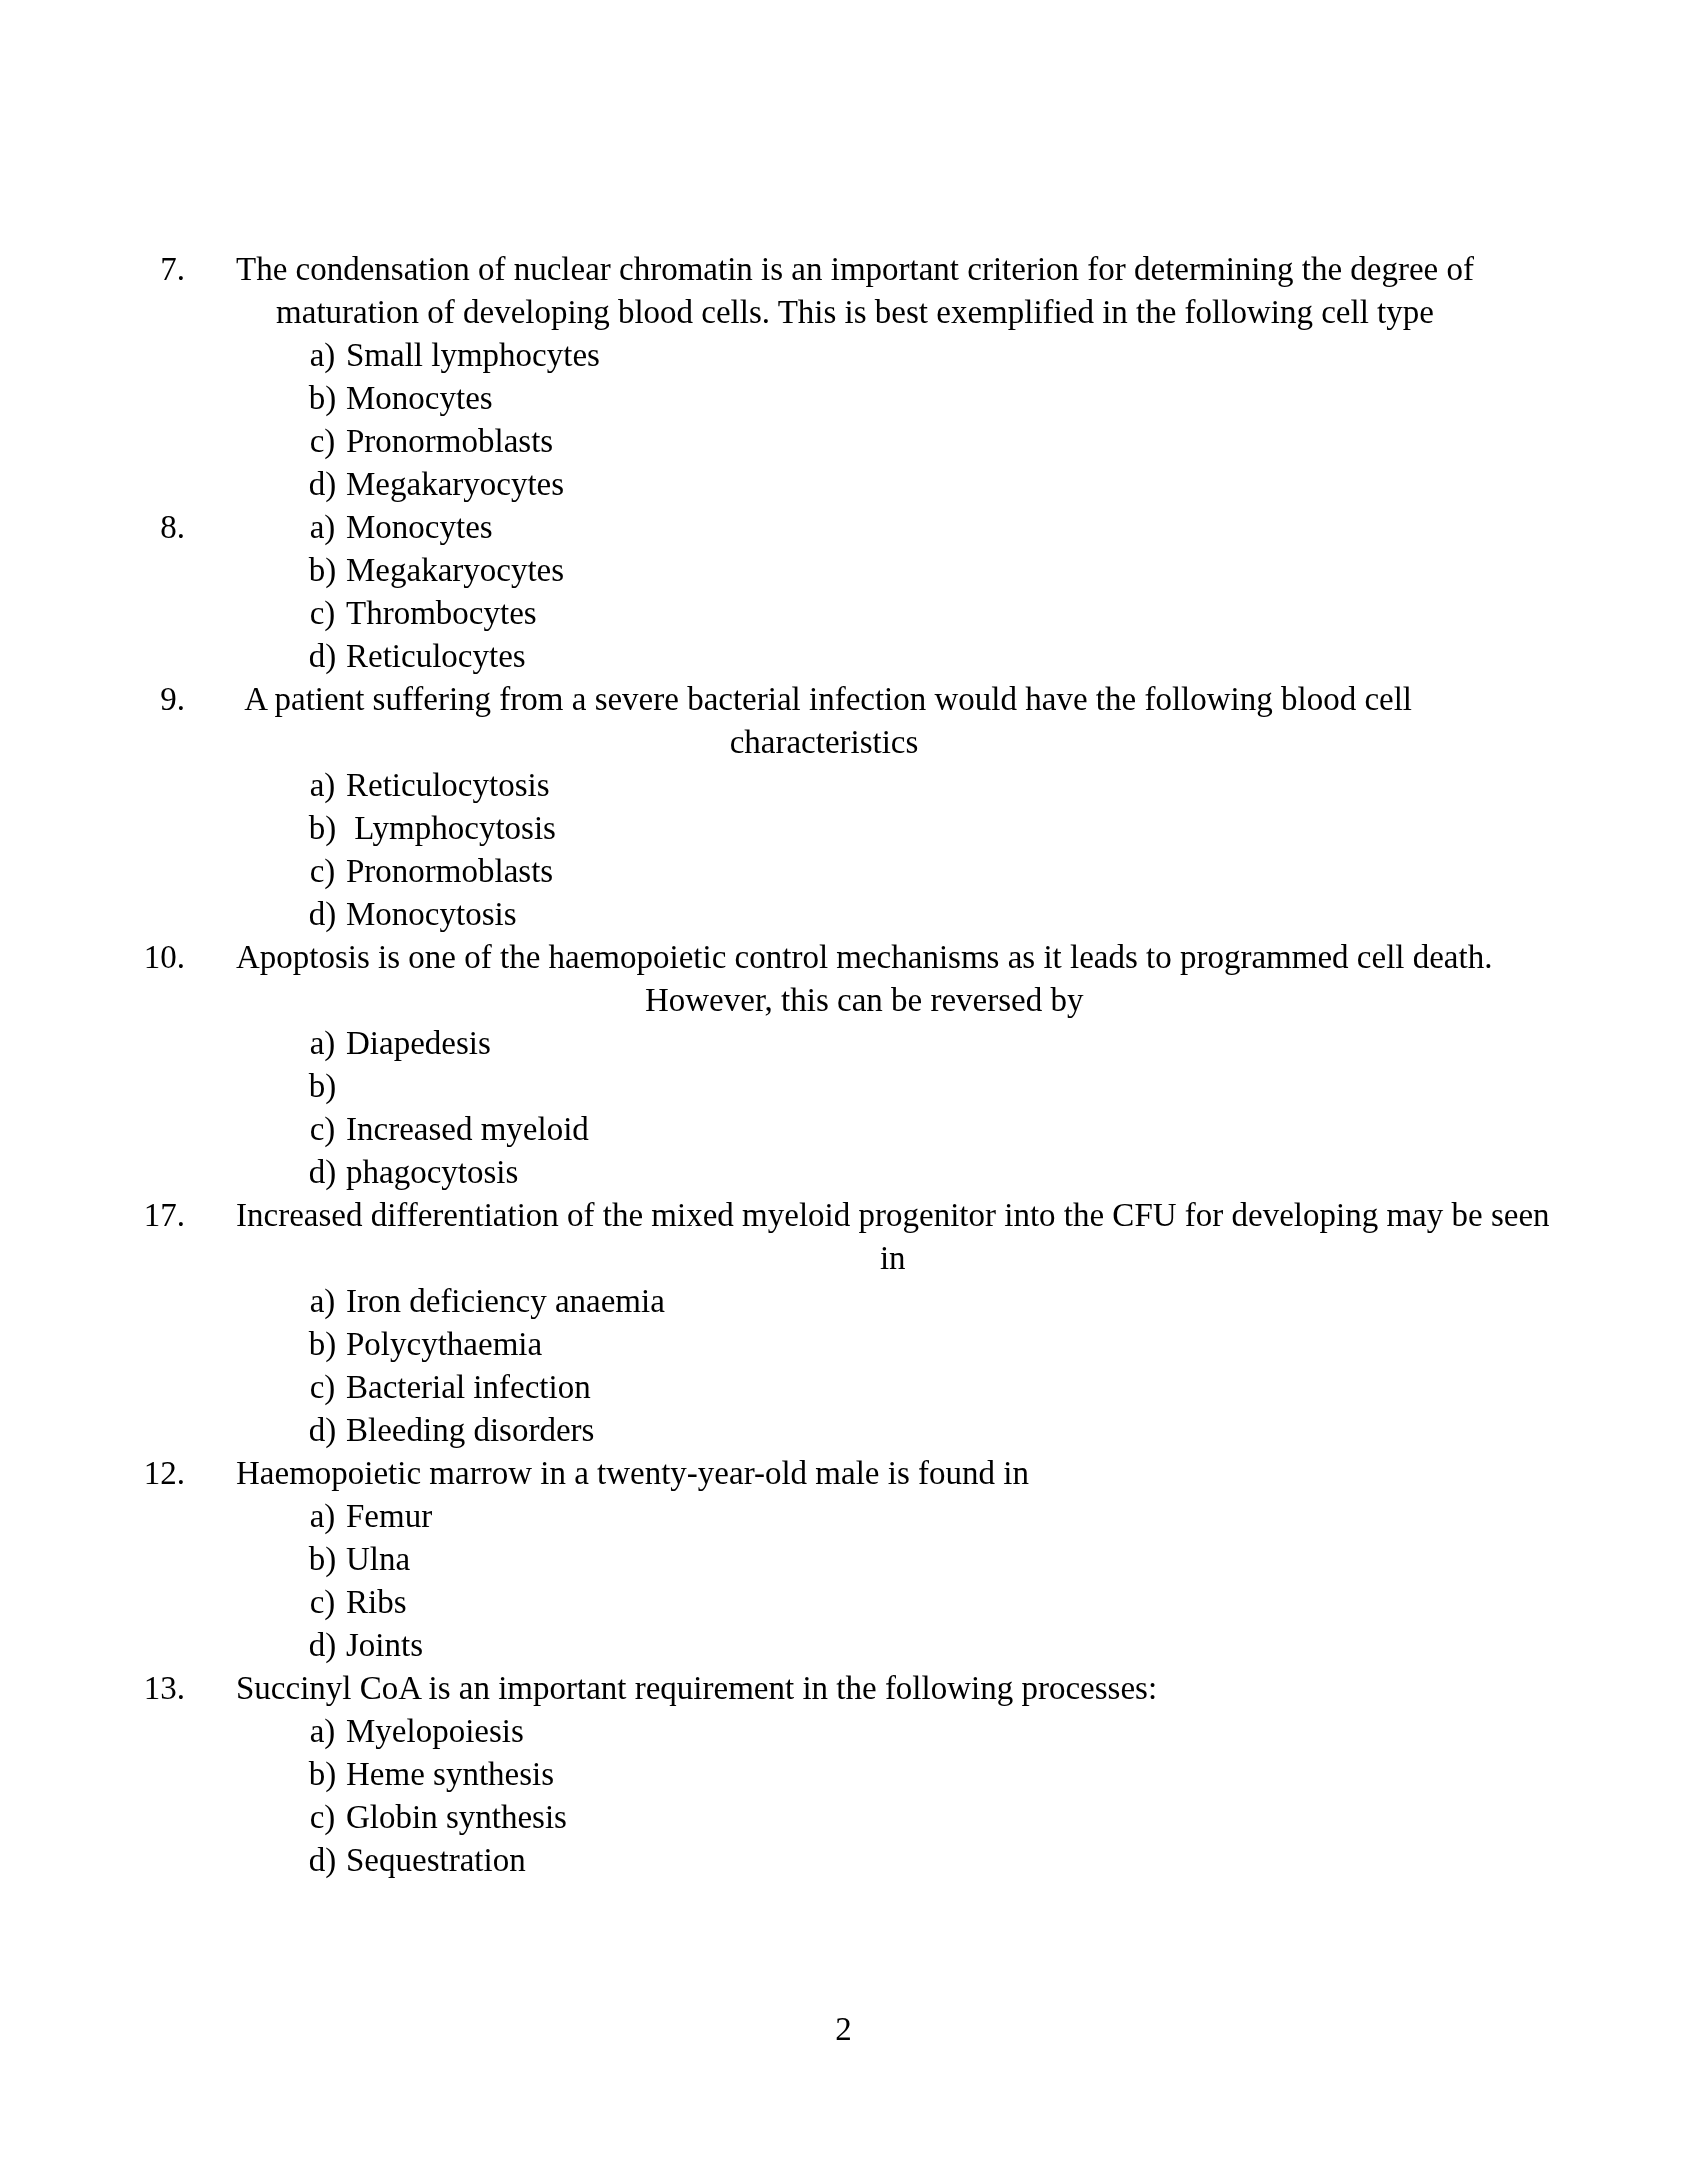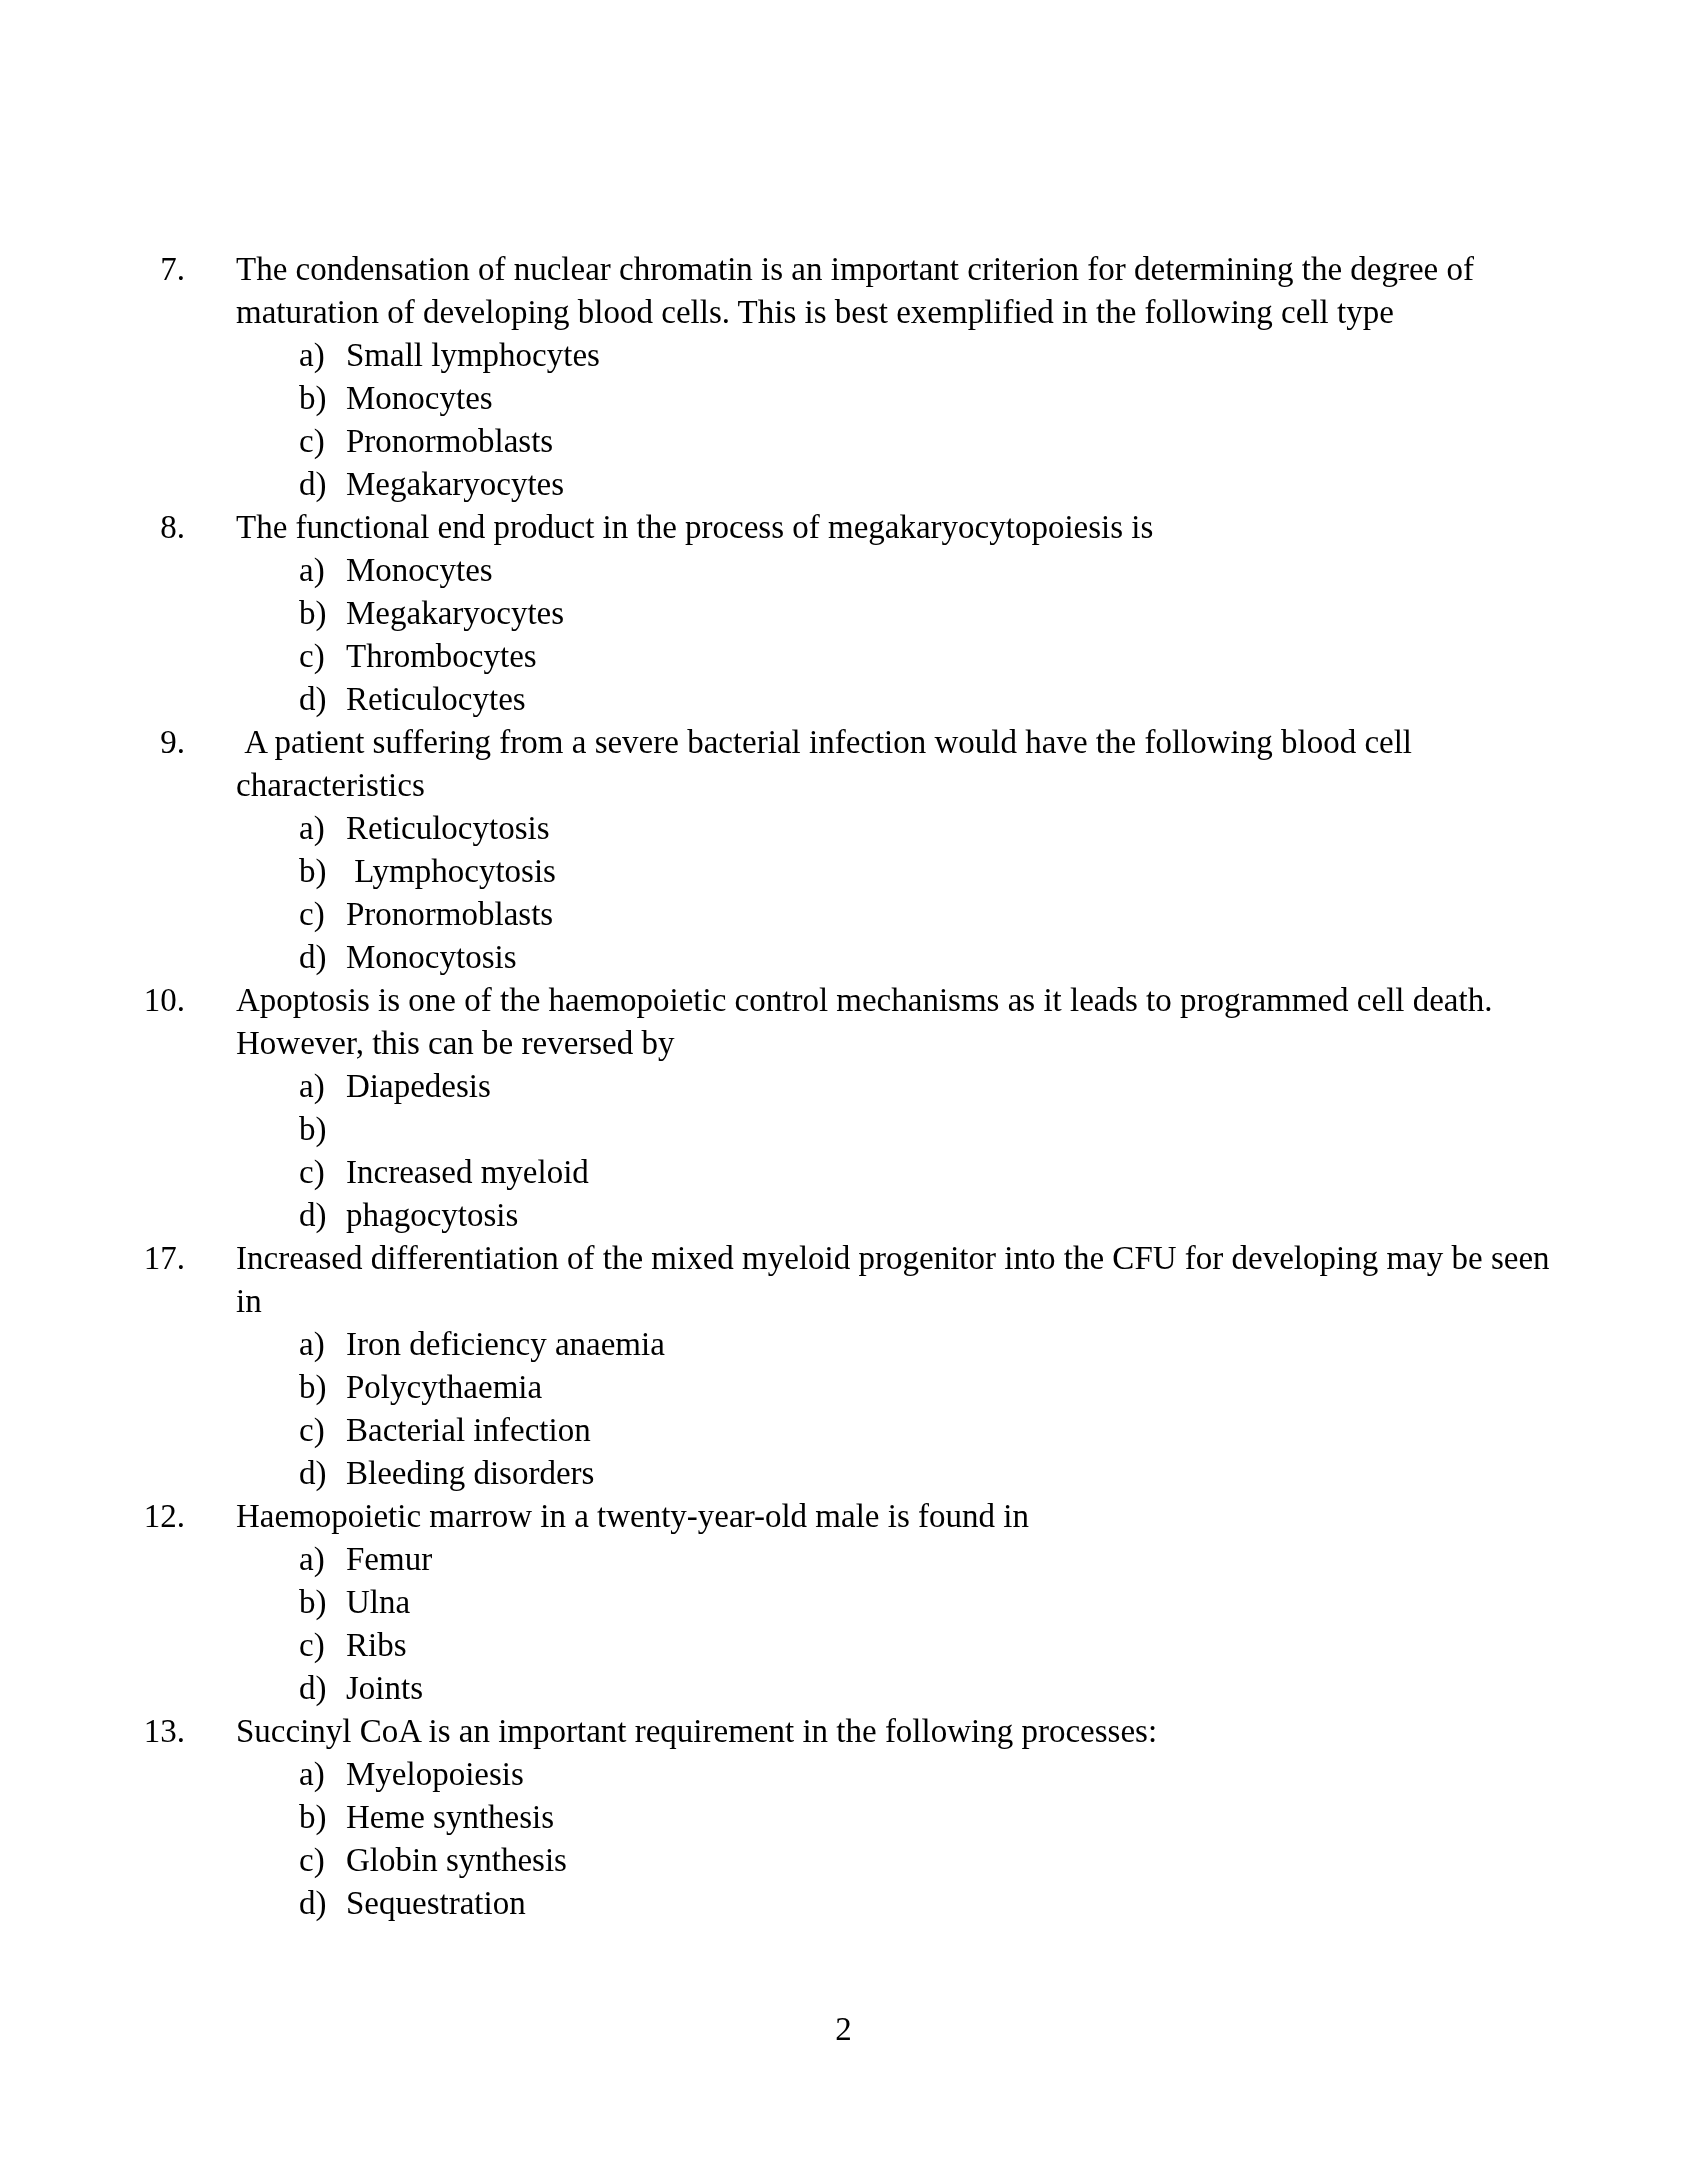--- a/index.html
+++ b/index.html
@@ -33,20 +33,21 @@
     align-items: flex-start;
   }
   .qnum {
     flex: 0 0 185px;
     width: 185px;
     text-align: right;
     white-space: pre;
   }
   .qbody {
     margin-left: 51px;
+    text-align: center;
   }
   .qtext {
     white-space: pre-wrap;
   }
   .option {
     display: flex;
     align-items: flex-start;
   }
   .option .letter {
     flex: 0 0 47px;
@@ -95,21 +96,20 @@
     <span class="letter">d)</span>
     <span class="otext">Megakaryocytes</span>
   </div>
 </div>
     </div>
   </div>
 
   <div class="question">
     <span class="qnum">8.</span>
     <div class="qbody">
-      <div class="qtext">The functional end product in the process of megakaryocytopoiesis is</div>
       <div class="options">
   <div class="option">
     <span class="letter">a)</span>
     <span class="otext">Monocytes</span>
   </div>
 
   <div class="option">
     <span class="letter">b)</span>
     <span class="otext">Megakaryocytes</span>
   </div>

